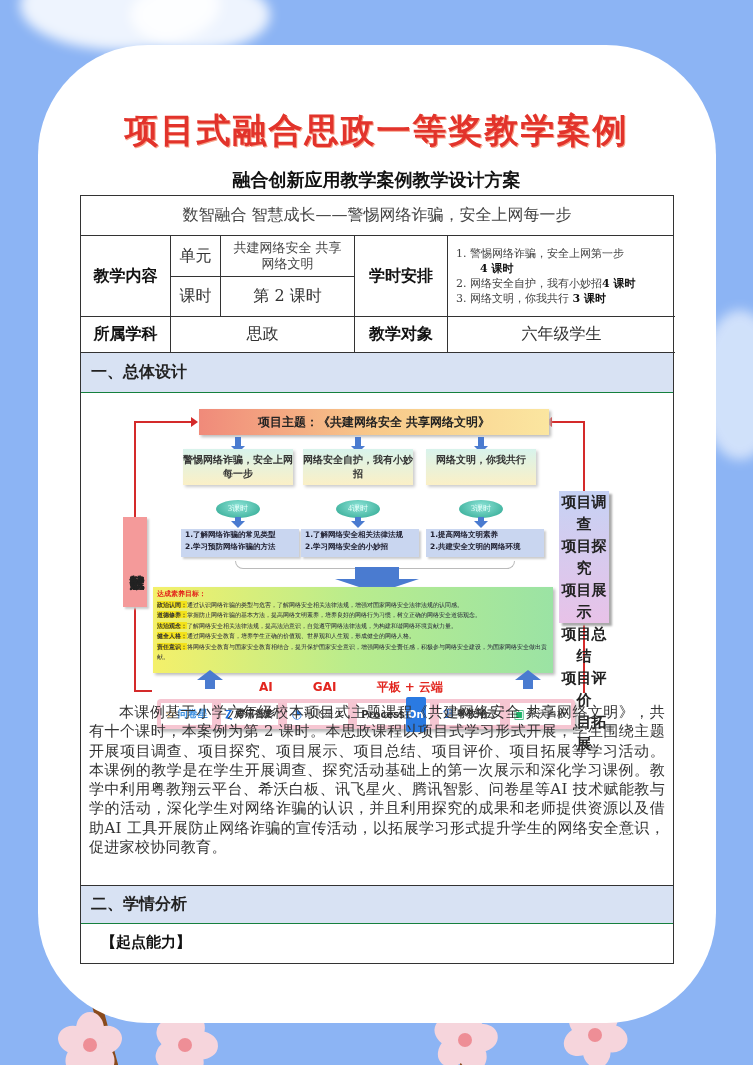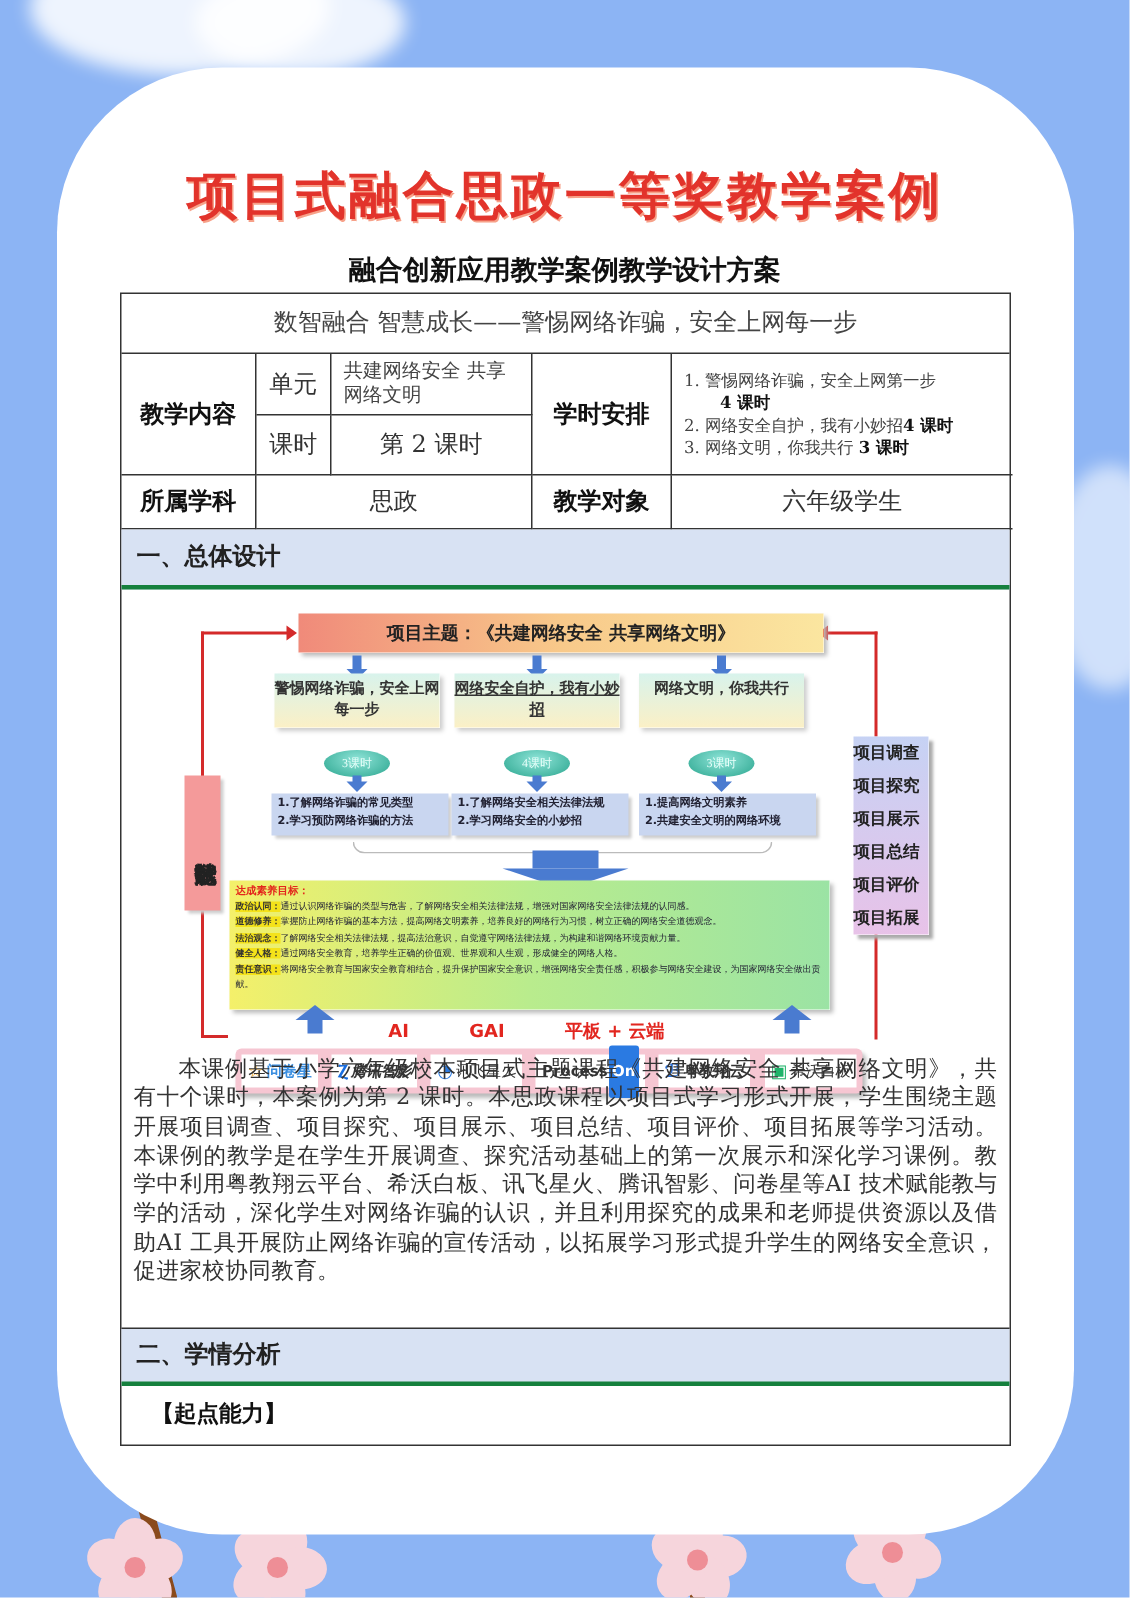--- a/index.html
+++ b/index.html
@@ -30,27 +30,27 @@
   }
   .sub-title {
     position: absolute; left: 0; top: 168px; width: 753px; text-align: center;
     font-family: "DejaVu Sans", sans-serif; font-weight: bold; font-size: 18px; color: #111;
   }
   .doc-table {
     position: absolute; left: 80px; top: 195px; width: 594px; height: 769px;
     border: 1.5px solid #333;
   }
   .cell { position: absolute; border-right: 1px solid #333; border-bottom: 1px solid #333;
-    display: flex; align-items: center; justify-content: center; }
+    display: flex; align-items: center; justify-content: center; text-align: center; }
   .no-r { border-right: none; }
   .lbl { font-weight: bold; font-size: 16px; color: #111; }
   .val { font-size: 16px; color: #333; }
   .section-head {
     position: absolute; left: 0; width: 100%; background: #d8e2f3;
-    border-bottom: 3px solid #15803d; font-size: 16px; font-weight: bold;
+    border-bottom: 1px solid #15803d; font-size: 16px; font-weight: bold;
     padding-left: 10px; display: flex; align-items: center; color: #222;
   }
   .schedule { font-size: 11px; color: #444; line-height: 15px; text-align: left; padding-left: 8px; justify-content: flex-start; }
   .schedule b { color: #111; }
 
   
   .diagram { position: absolute; left: 62px; top: 213px; width: 480px; height: 300px; }
   .d-theme { position: absolute; left: 56px; top: 0; width: 350px; height: 26px;
     background: linear-gradient(90deg,#f08a7a,#f8c98a,#fbe6a0); box-shadow: 2px 2px 3px #bbb;
     font-family: "DejaVu Sans", sans-serif; font-weight: bold; font-size: 12px; text-align:center; line-height: 26px; color:#222; }
@@ -73,21 +73,21 @@
   .d-green .gtitle { color: #e3261c; font-weight: bold; font-size: 7px; }
   .d-green .gk { background: #f4e21a; color: #333; font-weight: bold; }
   .d-vert-left { position: absolute; left: -20px; top: 108px; width: 24px; height: 90px; background: #f49a9a;
     font-family: "DejaVu Sans", sans-serif; font-weight: bold; font-size: 15px; line-height: 21px; text-align: center; padding-top: 2px; color:#222; box-shadow: 2px 2px 2px #ccc; }
   .d-line-left { position: absolute; left: -9px; top: 12px; width: 2px; height: 271px; background: #d42a2a; }
   .d-line-top-l { position: absolute; left: -9px; top: 12px; width: 60px; height: 2px; background: #d42a2a; }
   .d-line-top-l::after { content:""; position:absolute; right:-4px; top:-4px; border-top:5px solid transparent; border-bottom:5px solid transparent; border-left:7px solid #d42a2a; }
   .d-line-bot-l { position: absolute; left: -9px; top: 281px; width: 18px; height: 2px; background: #d42a2a; }
   .d-vert-right { position: absolute; left: 416px; top: 82px; width: 50px; height: 132px;
     background: linear-gradient(180deg,#c6d2f4,#e8c2e8); box-shadow: 3px 3px 2px #aaa;
-    font-family: "DejaVu Sans", sans-serif; font-weight: bold; font-size: 11px; line-height: 22px; padding-top: 0px; color:#222;margin-left:10px; }
+    font-family: "DejaVu Sans", sans-serif; font-weight: bold; font-size: 15px; line-height: 22px; text-align: center; padding-top: 0px; color:#222; }
   .d-line-right { position: absolute; left: 440px; top: 12px; width: 2px; height: 70px; background: #d42a2a; }
   .d-line-top-r { position: absolute; left: 408px; top: 12px; width: 34px; height: 2px; background: #d42a2a; }
   .d-line-top-r::before { content:""; position:absolute; left:-6px; top:-4px; border-top:5px solid transparent; border-bottom:5px solid transparent; border-right:7px solid #d42a2a; }
   .d-line-right-b { position: absolute; left: 440px; top: 214px; width: 2px; height: 70px; background: #d42a2a; }
   .d-tech-row { position: absolute; top: 270px; left: 38px; width: 340px; text-align: center;
     font-family: "DejaVu Sans", sans-serif; font-weight: bold; font-size: 12px; color: #e2261f; }
   .d-tech-row span { display: inline-block; margin: 0 18px; }
   .d-uparrow { position: absolute; top: 270px; width: 10px; height: 10px; background: #4a7bd0; }
   .d-uparrow::before { content:""; position:absolute; left:-8px; top:-9px; border-left:13px solid transparent; border-right:13px solid transparent; border-bottom:10px solid #4a7bd0; }
   .d-logos { position: absolute; left: 14px; top: 290px; width: 418px; height: 30px;
@@ -180,21 +180,21 @@
     <div class="d-line-top-r"></div>
     <div class="d-line-right-b"></div>
 
     <div class="d-theme">项目主题：《共建网络安全 共享网络文明》</div>
 
     <div class="d-arrow-s" style="left:92px;top:28px;"></div>
     <div class="d-arrow-s" style="left:212px;top:28px;"></div>
     <div class="d-arrow-s" style="left:335px;top:28px;"></div>
 
     <div class="d-sub" style="left:40px;">警惕网络诈骗，安全上网每一步</div>
-    <div class="d-sub" style="left:160px;text-decoration:underline;">网络安全自护，我有小妙招</div>
+    <div class="d-sub" style="left:160px;">网络安全自护，我有小妙招</div>
     <div class="d-sub" style="left:283px;">网络文明，你我共行</div>
 
     <div class="d-pill" style="left:73px;">3课时</div>
     <div class="d-pill" style="left:193px;">4课时</div>
     <div class="d-pill" style="left:316px;">3课时</div>
 
     <div class="d-arrow-s" style="left:92px;top:108px;height:5px;"></div>
     <div class="d-arrow-s" style="left:212px;top:108px;height:5px;"></div>
     <div class="d-arrow-s" style="left:335px;top:108px;height:5px;"></div>
 

